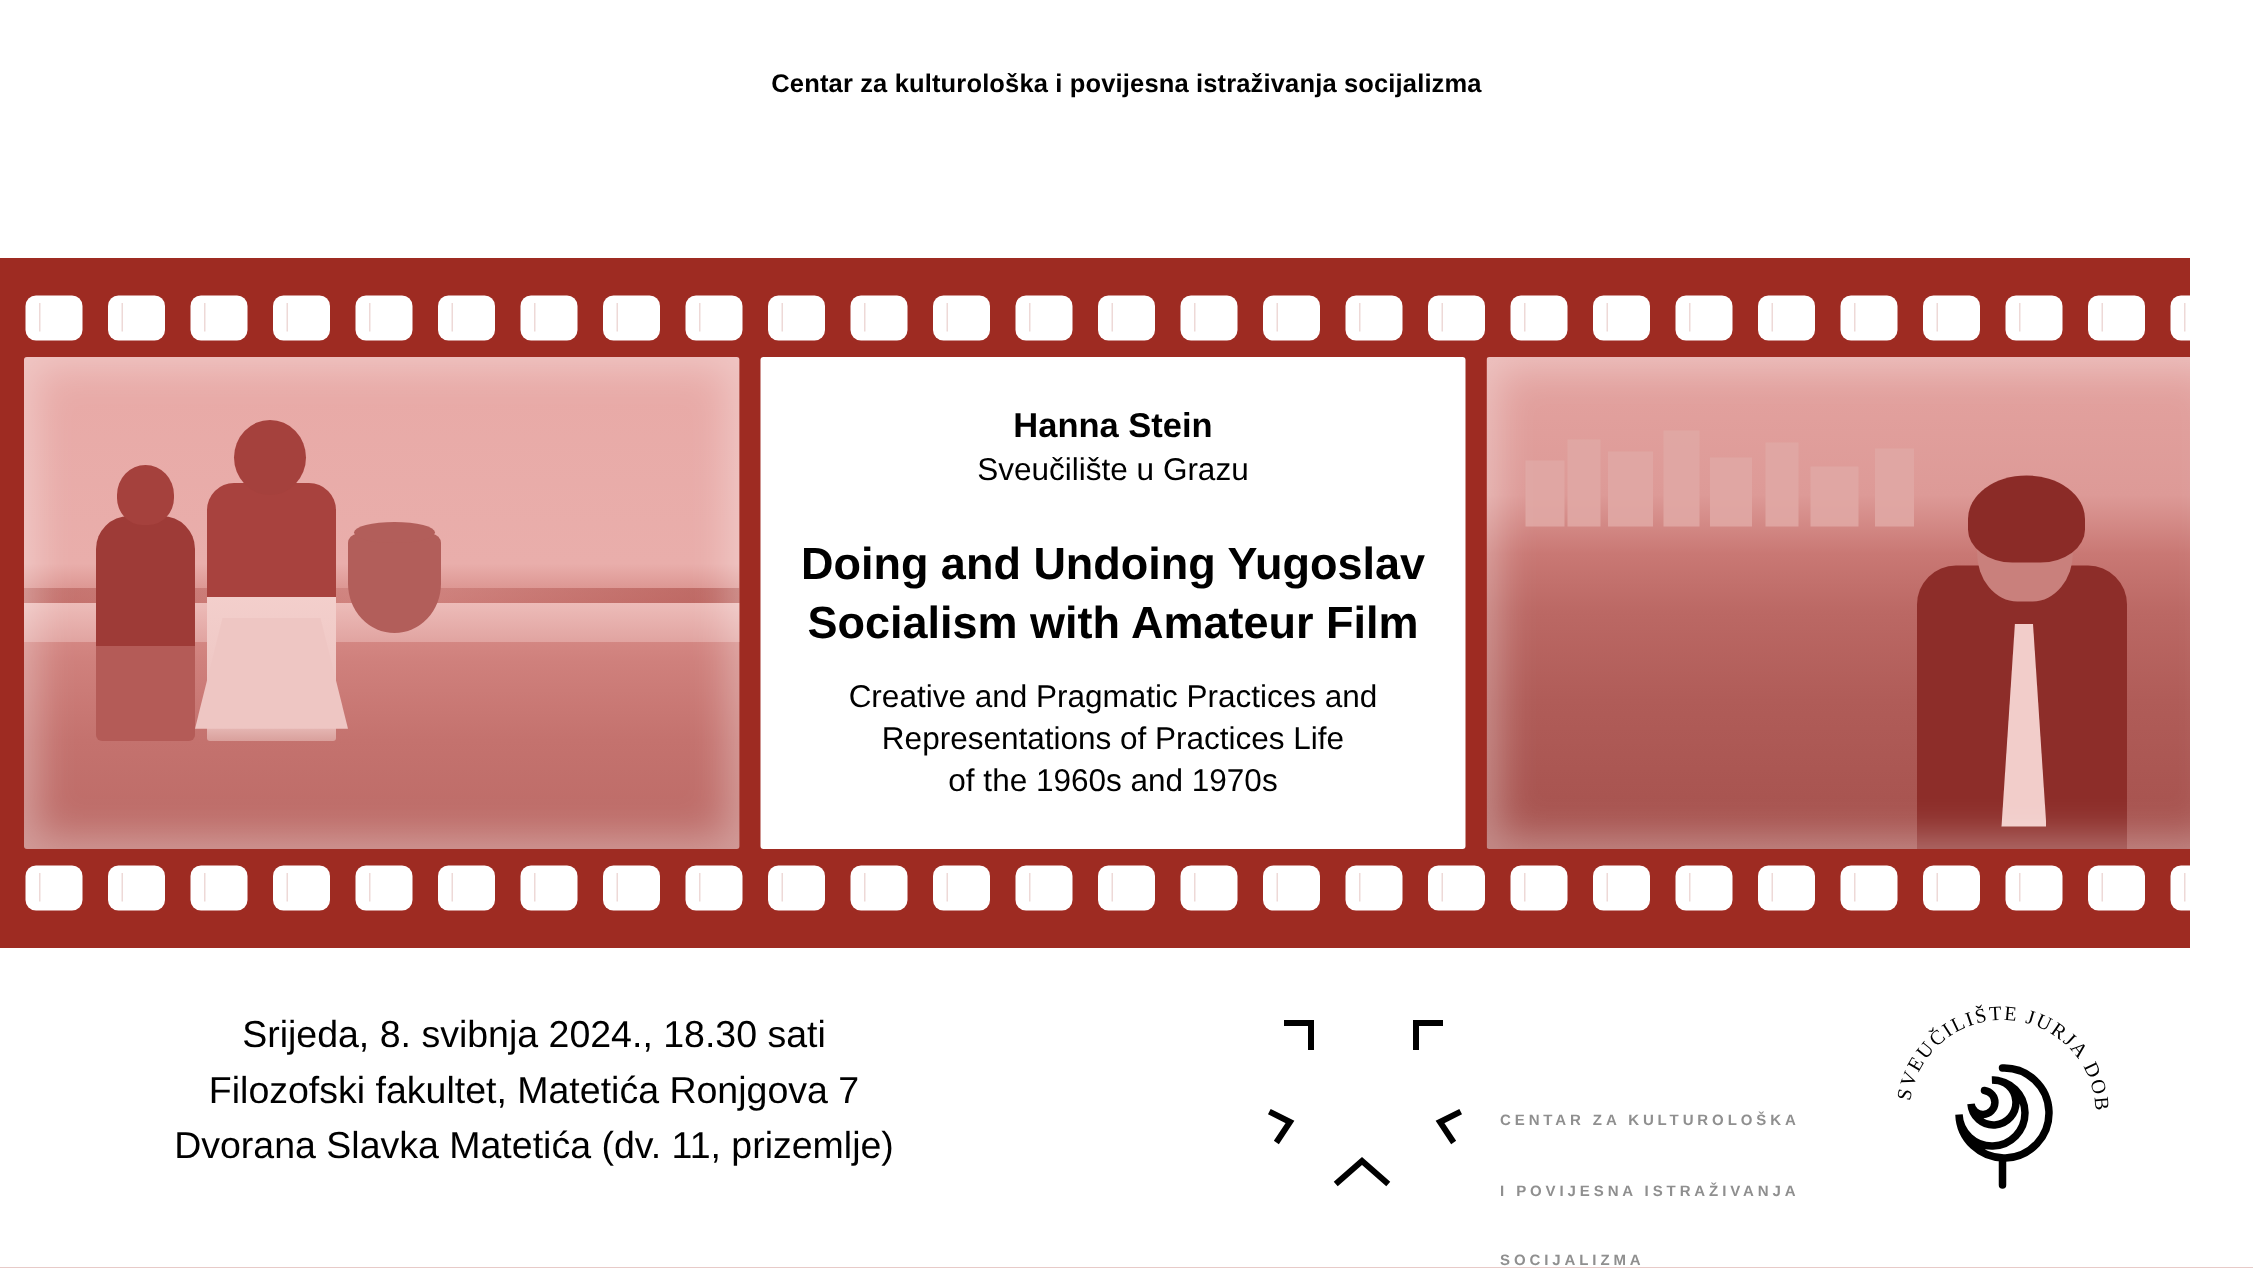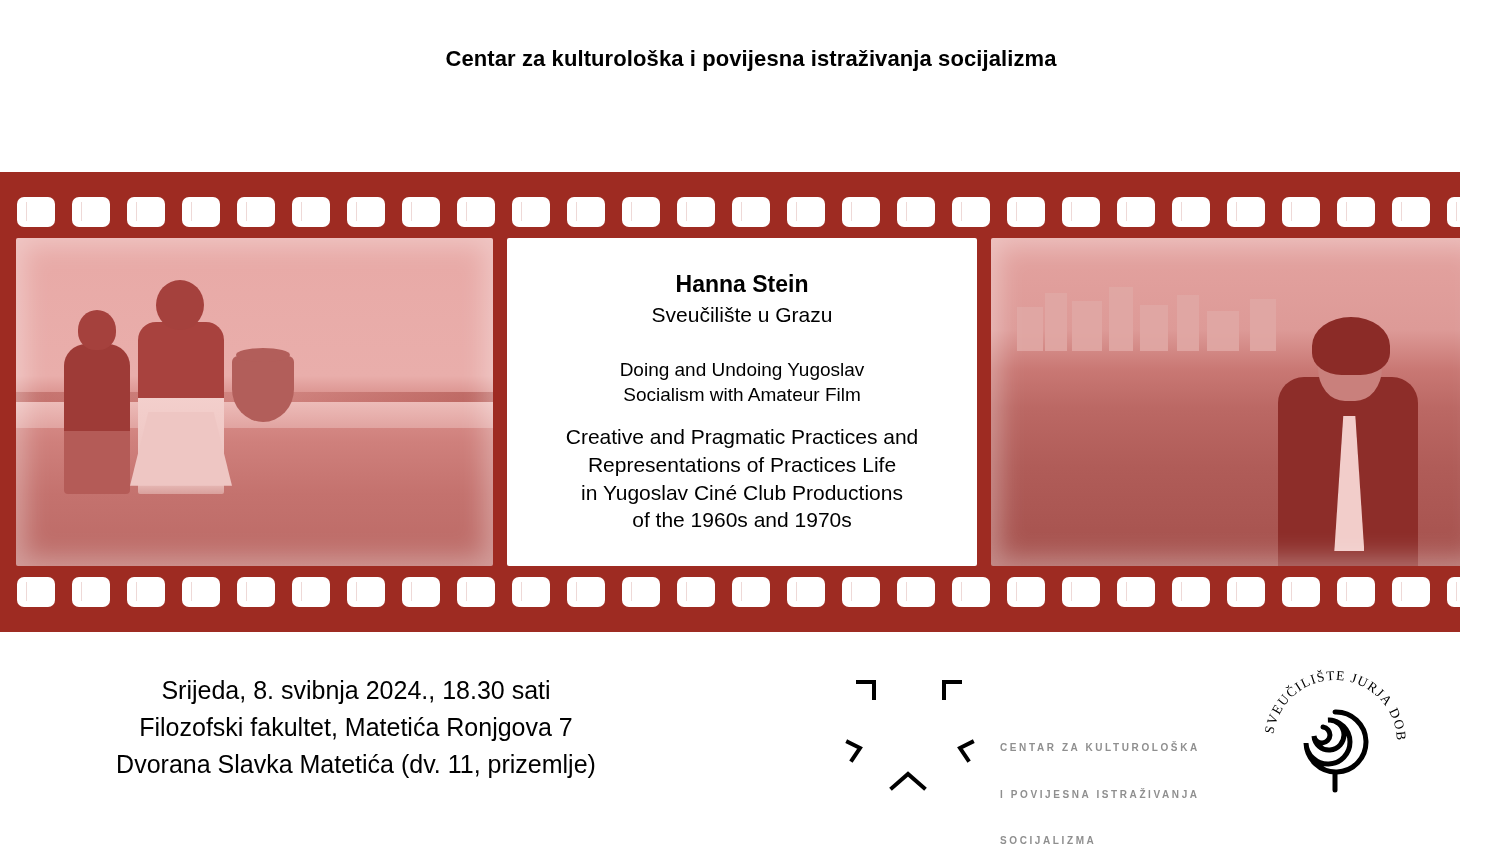--- a/index.html
+++ b/index.html
@@ -18,21 +18,21 @@
 
   
   .header {
     position: absolute;
     top: 46px;
     left: 0;
     width: 100%;
     text-align: center;
   }
   .header .line1 {
-    font-size: 22px;
+    font-size: 17px;
     font-weight: bold;
     letter-spacing: 0.1px;
     line-height: 1.2;
   }
   .header .line2 {
     font-size: 24px;
     font-weight: normal;
     line-height: 1.35;
     margin-top: 4px;
   }
@@ -274,22 +274,22 @@
     font-size: 23px;
     font-weight: bold;
     line-height: 1.25;
   }
   .speaker-aff {
     font-size: 21px;
     line-height: 1.3;
     margin-top: 2px;
   }
   .talk-title {
-    font-size: 19px;
-    font-weight: normal;
+    font-size: 30px;
+    font-weight: bold;
     line-height: 1.3;
     margin-top: 30px;
   }
   .talk-sub {
     font-size: 21px;
     line-height: 1.32;
     margin-top: 16px;
   }
 
   
@@ -402,21 +402,20 @@
     <div class="frame frame-text">
       <div class="speaker-name">Hanna Stein</div>
       <div class="speaker-aff">Sveučilište u Grazu</div>
       <div class="talk-title">
         <div>Doing and Undoing Yugoslav</div>
         <div>Socialism with Amateur Film</div>
       </div>
       <div class="talk-sub">
         <div>Creative and Pragmatic Practices and</div>
         <div>Representations of Practices Life</div>
-        <div>in Yugoslav Ciné Club Productions</div>
         <div>of the 1960s and 1970s</div>
       </div>
     </div>
 
     <div class="frame frame-photo right">
       <div class="photo-right">
         <div class="skyline">
           <div class="bldg" style="left:2%;  width:26px; height:44px;"></div>
           <div class="bldg" style="left:11%; width:22px; height:58px;"></div>
           <div class="bldg" style="left:20%; width:30px; height:50px;"></div>

